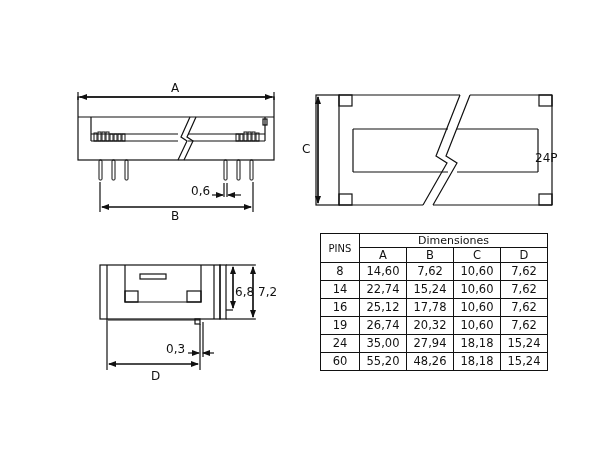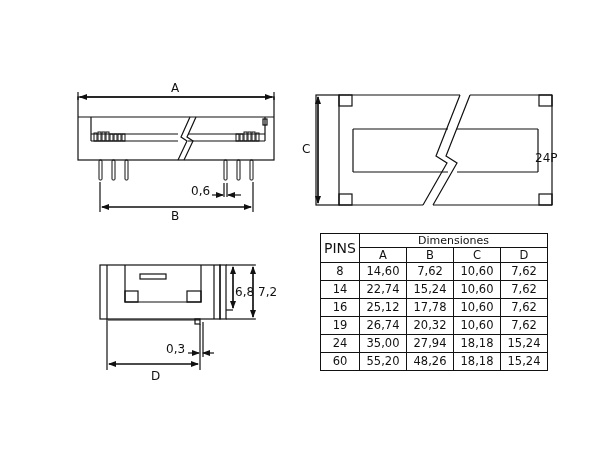--- a/index.html
+++ b/index.html
@@ -1,21 +1,21 @@
 <!DOCTYPE html>
 <html><head>
 <meta charset="utf-8">
 <style>
   html, body { margin:0; padding:0; background:#ffffff; }
   body { width:600px; height:451px; position:relative; overflow:hidden; font-family:"DejaVu Sans", sans-serif; color:#111; }
   #drawing { position:absolute; left:0; top:0; }
   .lbl { position:absolute; font-size:12px; color:#111; line-height:1; white-space:nowrap; }
   table.dims { position:absolute; left:320px; top:233px; border-collapse:collapse; font-size:11.5px; }
   table.dims td, table.dims th { border:1.5px solid #111; padding:0; text-align:center; font-weight:normal; height:17px; line-height:17px; }
-  table.dims th.pins { width:38px; font-size:14px; }
+  table.dims th.pins { width:38px; font-size:10px; }
   table.dims th.group { font-size:11px; height:13px; line-height:13px; }
   table.dims th.col { height:14px; line-height:14px; }
   table.dims td.c { width:46px;margin-left:20px; }
   table.dims td.p { width:38px; }
 </style>
 </head>
 <body>
 
 <svg id="drawing" width="600" height="451" viewBox="0 0 600 451">
   <defs>

